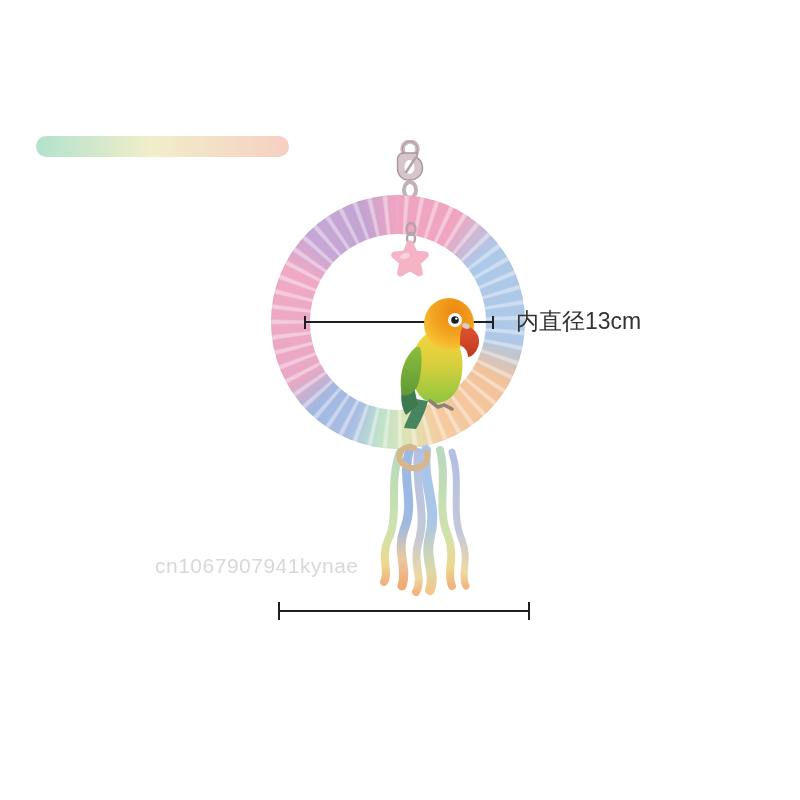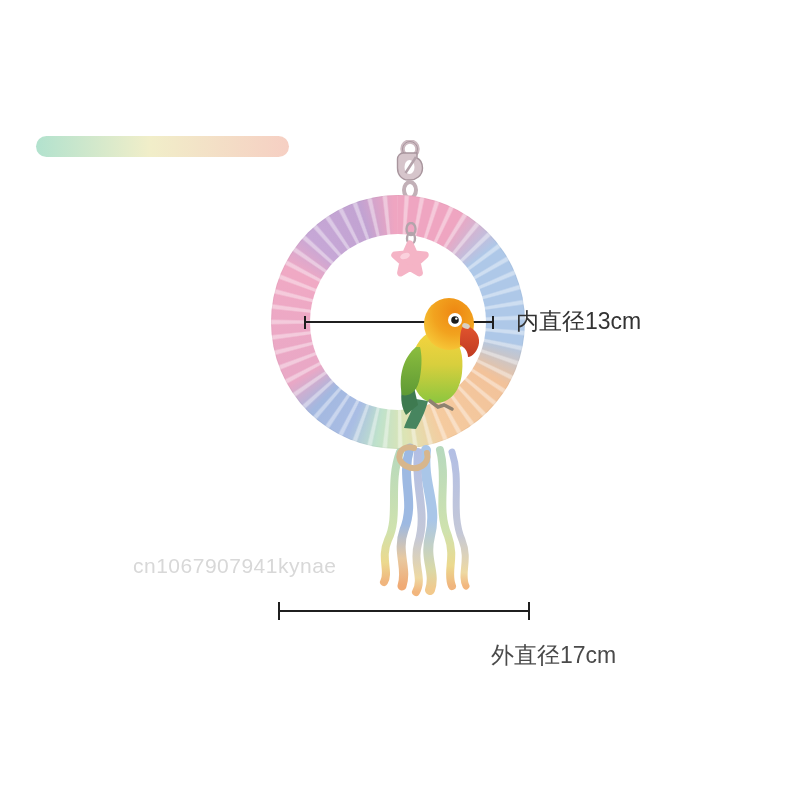--- a/index.html
+++ b/index.html
@@ -41,21 +41,21 @@
   .mline .tick{position:absolute;width:2px;background:#1f1f1f;}
   .mline.inner{left:304px;top:321px;width:190px;}
   .mline.inner .tick{height:13px;top:-5px;}
   .mline.outer{left:278px;top:610px;width:252px;}
   .mline.outer .tick{height:18px;top:-8px;}
   .tick.l{left:0;} .tick.r{right:0;}
   .label{position:absolute;font-size:23px;color:#333333;}
   .label.inner{left:516px;top:306px;}
   .label.outer{left:491px;top:640px;color:#4a4a4a;}
 
-  .watermark{position:absolute;left:133px;top:554px;font-size:21px;color:#d8d8d8;letter-spacing:.5px;}
+  .watermark{position:absolute;left:155px;top:554px;font-size:21px;color:#d8d8d8;letter-spacing:.5px;}
 </style>
 </head>
 <body>
 
 <div class="canvas">
 
   <div class="title-wrap">
     <div class="title-highlight"></div>
     <h1 class="title"><br></h1>
   </div>
@@ -169,15 +169,14 @@
 
   <div class="label inner">内直径13cm</div>
 
   <div class="watermark">cn1067907941kynae</div>
 
   <div class="mline outer">
     <div class="tick l"></div>
     <div class="tick r"></div>
   </div>
 
-  <div class="label outer">外直径17cm</div>
 
 </div>
 
 </body></html>

